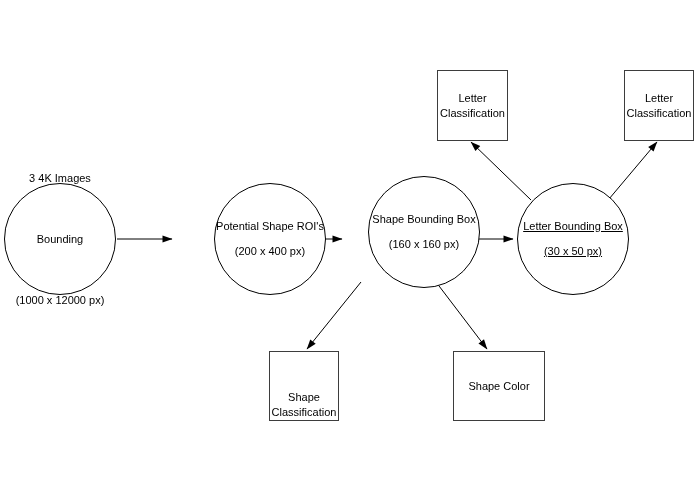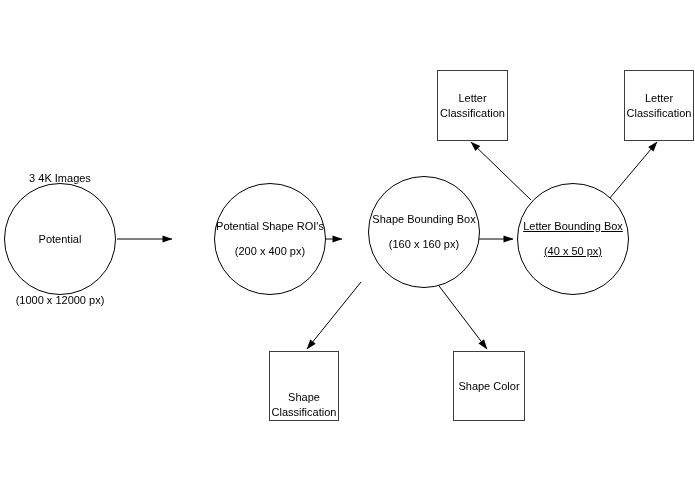--- a/index.html
+++ b/index.html
@@ -16,21 +16,21 @@
   .ellipse{border:1px solid #000000;border-radius:50%;}
   .rectangle{border:1px solid #3d3d3d;}
   .spacer{height:10px;}
   #node-panoramic{left:4px;top:183px;width:112px;height:112px;gap:46px;}
   #node-roi{left:174px;top:183px;width:112px;height:112px;margin-left:40px;}
   #node-shape-bbox{left:344px;top:176px;width:112px;height:112px;margin-left:24px;}
   #node-letter-bbox{left:517px;top:183px;width:112px;height:112px;text-decoration:underline;}
   #node-letter-class-top{left:437px;top:70px;width:71px;height:71px;}
   #node-letter-class-right{left:624px;top:70px;width:70px;height:71px;}
   #node-shape-class{left:269px;top:351px;width:70px;height:70px;justify-content:flex-end;}
-  #node-shape-color{left:453px;top:351px;width:72px;height:70px;}
+  #node-shape-color{left:453px;top:351px;width:92px;height:70px;}
   line.edge{stroke:#000000;stroke-width:1;}
 </style>
 </head>
 <body>
 
 <div class="canvas">
 
   <svg class="edges" viewBox="0 0 695 494" xmlns="http://www.w3.org/2000/svg">
     <defs>
       <marker id="arrow" markerWidth="11" markerHeight="8" refX="10" refY="4" orient="auto" markerUnits="userSpaceOnUse">
@@ -41,40 +41,40 @@
     <line class="edge" x1="287" y1="239" x2="342" y2="239" marker-end="url(#arrow)"></line>
     <line class="edge" x1="457" y1="239" x2="513" y2="239" marker-end="url(#arrow)"></line>
     <line class="edge" x1="361" y1="282" x2="307" y2="349" marker-end="url(#arrow)"></line>
     <line class="edge" x1="436" y1="282" x2="487" y2="349" marker-end="url(#arrow)"></line>
     <line class="edge" x1="531" y1="200" x2="471" y2="142" marker-end="url(#arrow)"></line>
     <line class="edge" x1="609" y1="199" x2="657" y2="142" marker-end="url(#arrow)"></line>
   </svg>
 
   <div class="node ellipse" id="node-panoramic">
     <div>3 4K Images</div>
-    <div>Potential</div>
+    <div>Bounding</div>
     <div>(1000 x 12000 px)</div>
   </div>
 
   <div class="node ellipse" id="node-roi">
     <div>Potential Shape ROI's</div>
     <div class="spacer"></div>
     <div>(200 x 400 px)</div>
   </div>
 
   <div class="node ellipse" id="node-shape-bbox">
     <div>Shape Bounding Box</div>
     <div class="spacer"></div>
     <div>(160 x 160 px)</div>
   </div>
 
   <div class="node ellipse" id="node-letter-bbox">
     <div>Letter Bounding Box</div>
     <div class="spacer"></div>
-    <div>(40 x 50 px)</div>
+    <div>(30 x 50 px)</div>
   </div>
 
   <div class="node rectangle" id="node-letter-class-top">
     <div>Letter</div>
     <div>Classification</div>
   </div>
 
   <div class="node rectangle" id="node-letter-class-right">
     <div>Letter</div>
     <div>Classification</div>

